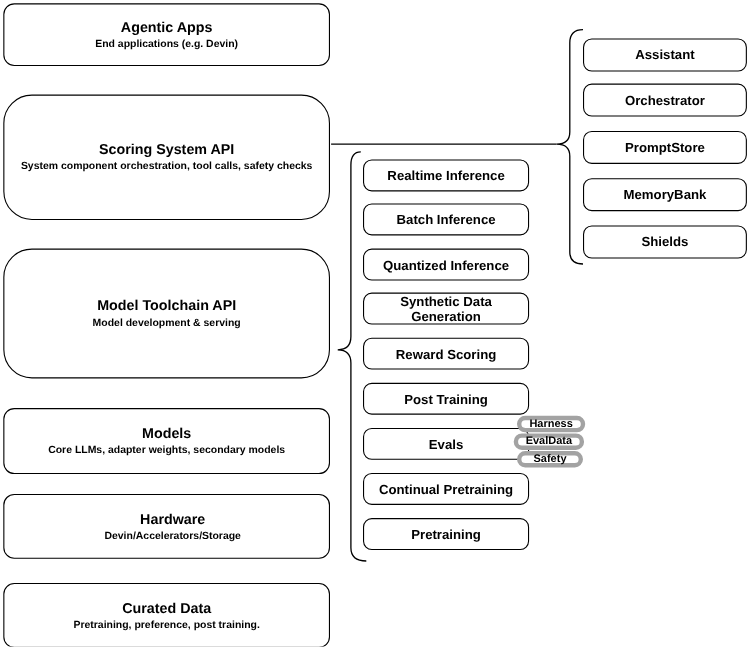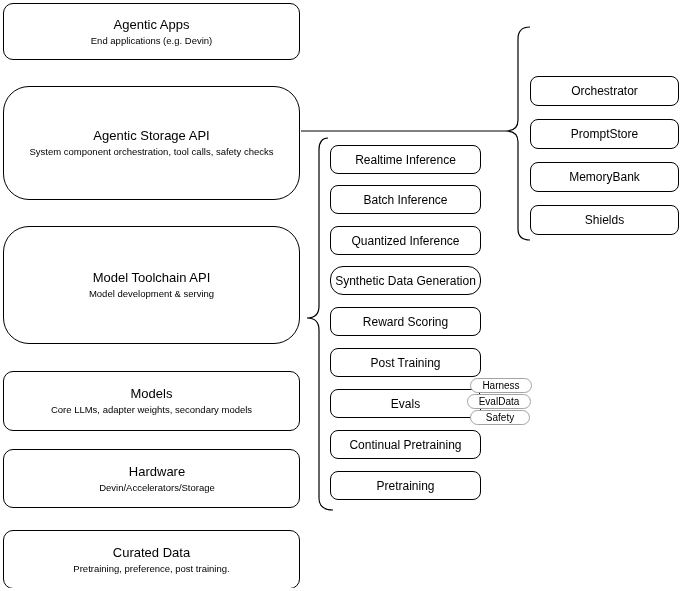--- a/index.html
+++ b/index.html
@@ -1,33 +1,33 @@
 <!DOCTYPE html>
 <html><head>
 <meta charset="utf-8">
 <style>
   html,body{margin:0;padding:0;background:#ffffff;}
   .canvas{
     position:relative;width:682px;height:588px;background:#ffffff;
-    font-family:"Liberation Sans",sans-serif;color:#000;overflow:hidden;
+    font-family:"Liberation Sans",sans-serif;color:#000;overflow:hidden;font-weight:bold;
   }
   svg.connectors{position:absolute;left:0;top:0;z-index:0;}
   .box{
     position:absolute;border:1px solid #000;background:#fff;box-sizing:border-box;
     display:flex;flex-direction:column;align-items:center;justify-content:center;
     text-align:center;z-index:1;
   }
   .layer{left:3px;width:297px;border-radius:10px;}
   .layer.big{border-radius:26px;}
   .layer .title{font-size:13px;line-height:15px;}
   .layer .subtitle{font-size:9.5px;line-height:12px;margin-top:3px;}
   .mbox{left:330px;width:151px;height:29px;border-radius:8px;font-size:12px;}
   .rbox{left:530px;width:149px;height:30px;border-radius:8px;font-size:12px;}
   .pill{
-    position:absolute;border:1px solid #a3a3a3;background:#fff;box-sizing:border-box;
+    position:absolute;border:4px solid #a3a3a3;background:#fff;box-sizing:border-box;
     border-radius:8px;font-size:10px;display:flex;align-items:center;justify-content:center;
     z-index:3;
   }
 </style>
 </head>
 <body>
 
 <div class="canvas">
 
   <svg class="connectors" width="682" height="591" viewBox="0 0 682 591">
@@ -35,21 +35,21 @@
     <path d="M 530 27 Q 518 27 518 39 L 518 120 Q 518 131 506 131 Q 518 131 518 142 L 518 229 Q 518 240 530 240" stroke="#000" stroke-width="1.2" fill="none"></path>
     <path d="M 328 138 Q 319 138 319 150 L 319 306 Q 319 318 307 318 Q 319 318 319 330 L 319 498 Q 319 510 333 510" stroke="#000" stroke-width="1.2" fill="none"></path>
   </svg>
 
   <div class="box layer" style="top:3px;height:57px;">
     <div class="title">Agentic Apps</div>
     <div class="subtitle">End applications (e.g. Devin)</div>
   </div>
 
   <div class="box layer big" style="top:86px;height:114px;">
-    <div class="title">Agentic Storage API</div>
+    <div class="title">Scoring System API</div>
     <div class="subtitle">System component orchestration, tool calls, safety checks</div>
   </div>
 
   <div class="box layer big" style="top:226px;height:118px;text-align:center;">
     <div class="title">Model Toolchain API</div>
     <div class="subtitle">Model development &amp; serving</div>
   </div>
 
   <div class="box layer" style="top:371px;height:60px;">
     <div class="title">Models</div>
@@ -68,21 +68,21 @@
 
   <div class="box mbox" style="top:185px;">
     <span>Batch Inference</span>
   </div>
   <div class="box mbox" style="top:145px;">
     <span>Realtime Inference</span>
   </div>
   <div class="box mbox" style="top:226px;">
     <span>Quantized Inference</span>
   </div>
-  <div class="box mbox" style="top:266px;border-radius:13px;">
+  <div class="box mbox" style="top:266px;">
     <span>Synthetic Data Generation</span>
   </div>
   <div class="box mbox" style="top:307px;">
     <span>Reward Scoring</span>
   </div>
   <div class="box mbox" style="top:348px;text-align:center;">
     <span>Post Training</span>
   </div>
   <div class="box mbox" style="top:389px;">
     <span>Evals</span>
@@ -97,20 +97,23 @@
   <div class="pill" style="left:470px;top:378px;width:62px;height:15px;">
     <span>Harness</span>
   </div>
   <div class="pill" style="left:467px;top:394px;width:64px;height:15px;">
     <span>EvalData</span>
   </div>
   <div class="pill" style="left:470px;top:410px;width:60px;height:15px;">
     <span>Safety</span>
   </div>
 
+  <div class="box rbox" style="top:35px;">
+    <span>Assistant</span>
+  </div>
   <div class="box rbox" style="top:76px;">
     <span>Orchestrator</span>
   </div>
   <div class="box rbox" style="top:119px;">
     <span>PromptStore</span>
   </div>
   <div class="box rbox" style="top:162px;">
     <span>MemoryBank</span>
   </div>
   <div class="box rbox" style="top:205px;">

